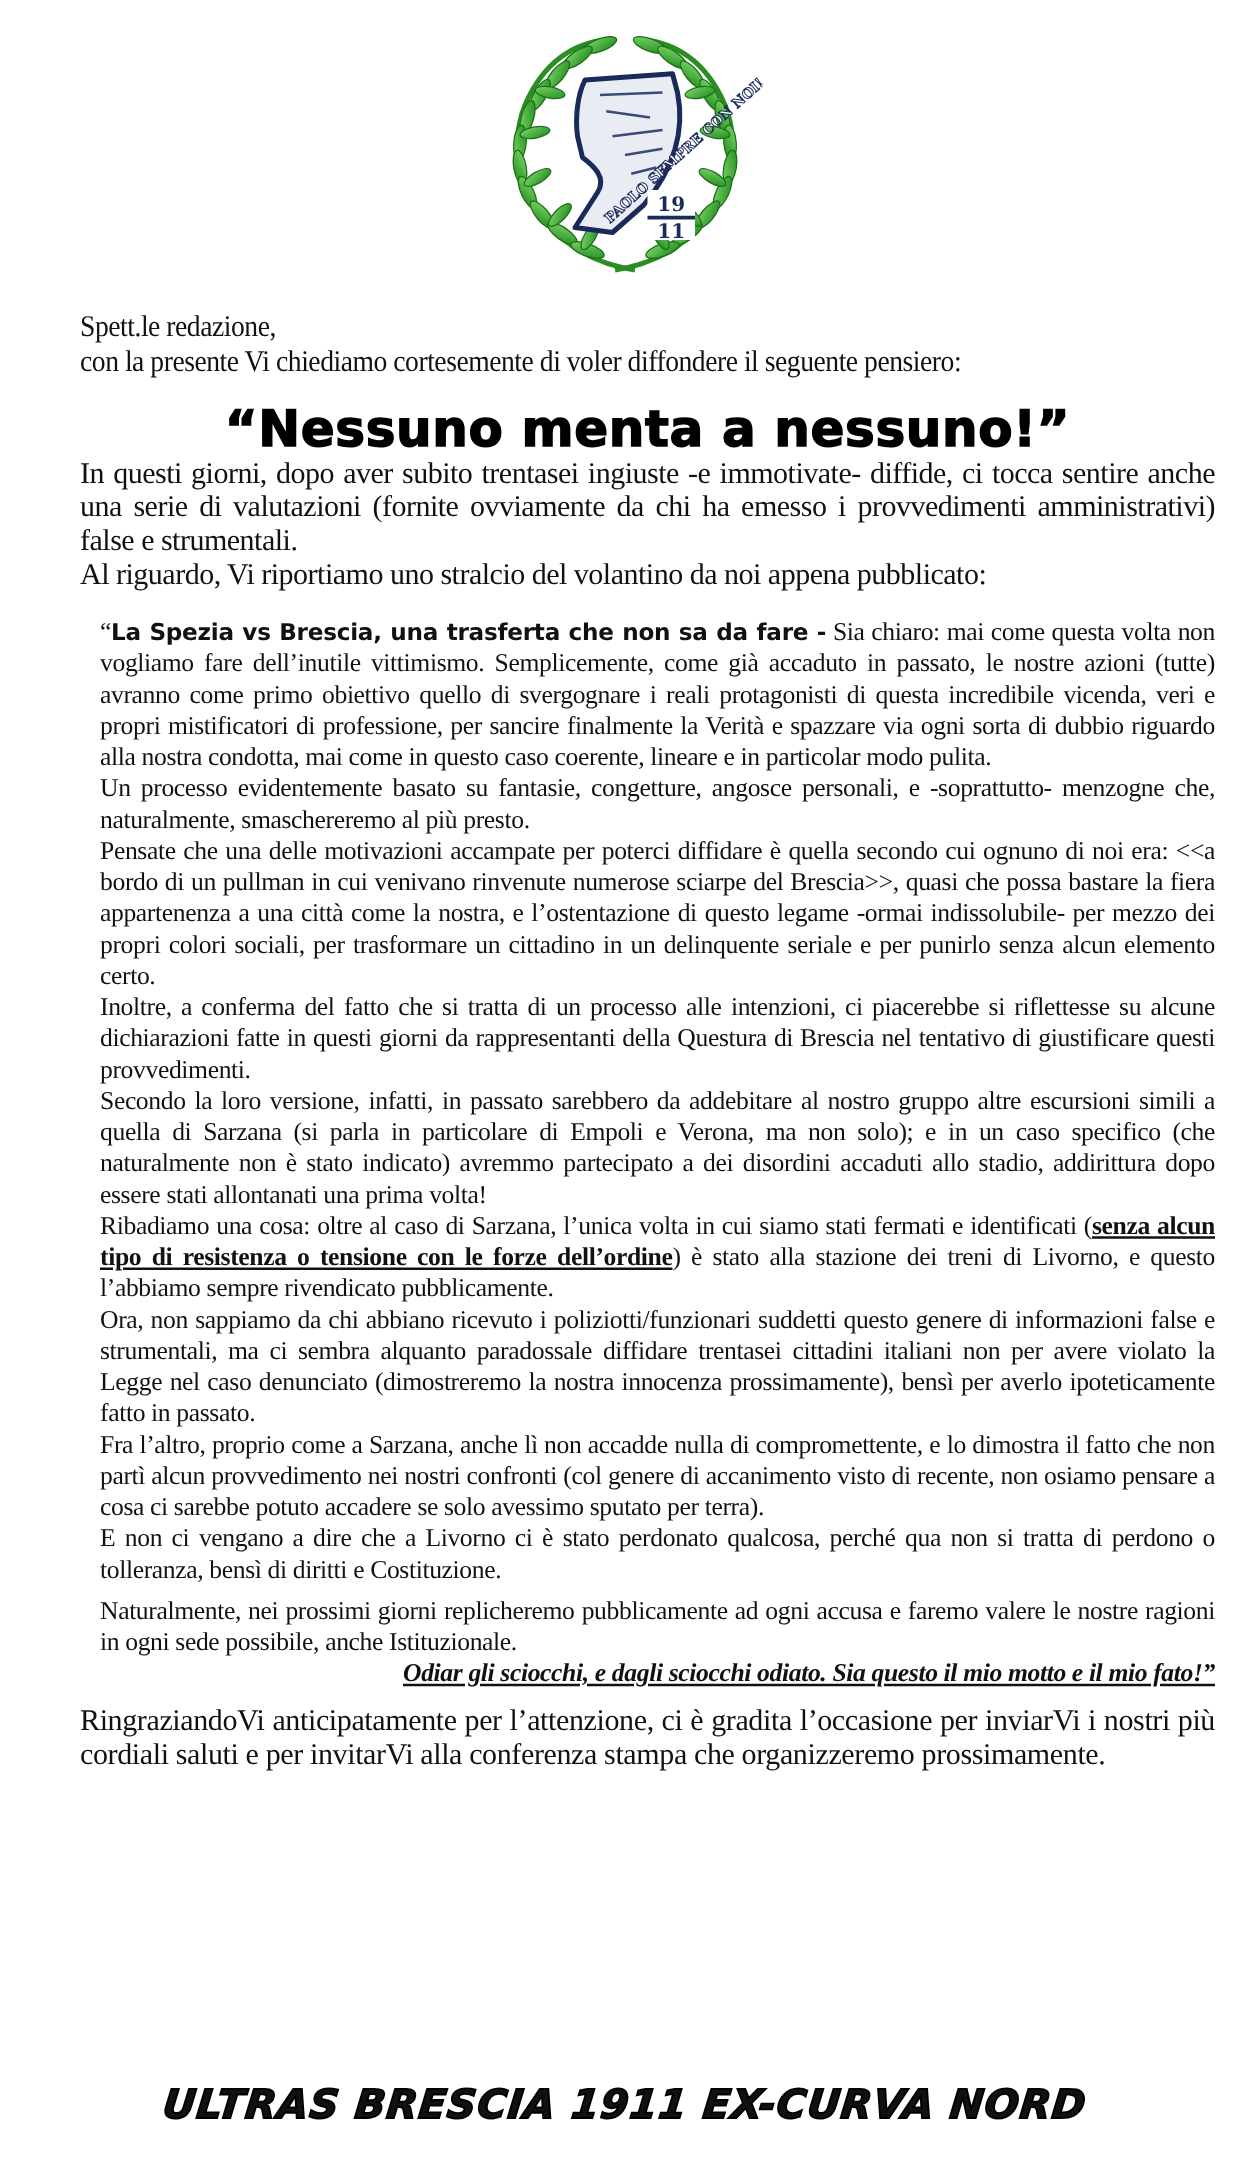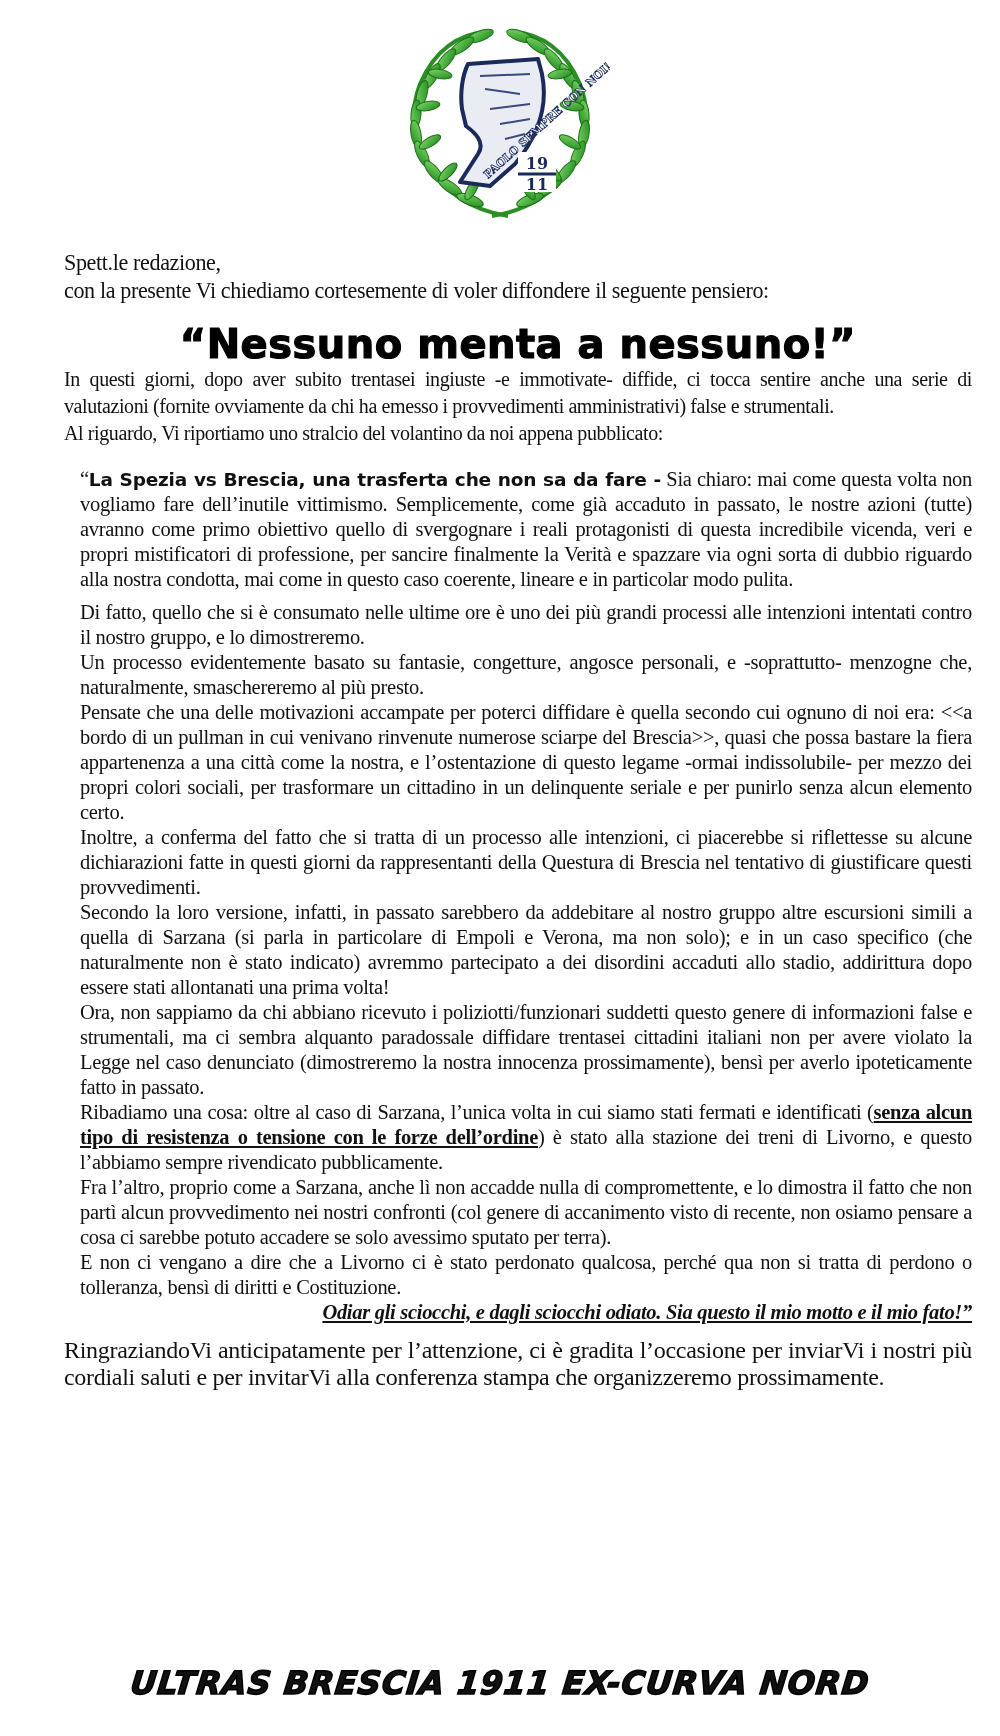--- a/index.html
+++ b/index.html
@@ -37,21 +37,21 @@
     text-align: center;
     font-family: "DejaVu Sans", sans-serif;
     font-weight: 900;
     font-size: 40px;
     line-height: 44px;
     letter-spacing: 0.5px;
     -webkit-text-stroke: 1.2px #000;
     color: #000;
   }
   .intro {
-    font-size: 20px;
+    font-size: 24px;
     line-height: 27px;
     text-align: justify;
     letter-spacing: -0.4px;
   }
   .intro p { margin: 0; }
   .quote {
     margin-top: 20px;
     font-size: 20.5px;
     line-height: 25px;
     text-align: justify;
@@ -184,29 +184,29 @@
 
   <div class="headline">“Nessuno menta a nessuno!”</div>
 
   <div class="intro">
     <p>In questi giorni, dopo aver subito trentasei ingiuste -e immotivate- diffide, ci tocca sentire anche una serie di valutazioni (fornite ovviamente da chi ha emesso i provvedimenti amministrativi) false e strumentali.</p>
     <p>Al riguardo, Vi riportiamo uno stralcio del volantino da noi appena pubblicato:</p>
   </div>
 
   <div class="quote">
     <p><span>“</span><span class="lead">La Spezia vs Brescia, una trasferta che non sa da fare -</span><span> Sia chiaro: mai come questa volta non vogliamo fare dell’inutile vittimismo. Semplicemente, come già accaduto in passato, le nostre azioni (tutte) avranno come primo obiettivo quello di svergognare i reali protagonisti di questa incredibile vicenda, veri e propri mistificatori di professione, per sancire finalmente la Verità e spazzare via ogni sorta di dubbio riguardo alla nostra condotta, mai come in questo caso coerente, lineare e in particolar modo pulita.</span></p>
-    <p class="gap">Di fatto, quello che si è consumato nelle ultime ore è uno dei più grandi processi alle intenzioni intentati contro il nostro gruppo, e lo dimostreremo.</p>
     <p>Un processo evidentemente basato su fantasie, congetture, angosce personali, e -soprattutto- menzogne che, naturalmente, smaschereremo al più presto.</p>
     <p>Pensate che una delle motivazioni accampate per poterci diffidare è quella secondo cui ognuno di noi era: &lt;&lt;a bordo di un pullman in cui venivano rinvenute numerose sciarpe del Brescia&gt;&gt;, quasi che possa bastare la fiera appartenenza a una città come la nostra, e l’ostentazione di questo legame -ormai indissolubile- per mezzo dei propri colori sociali, per trasformare un cittadino in un delinquente seriale e per punirlo senza alcun elemento certo.</p>
     <p>Inoltre, a conferma del fatto che si tratta di un processo alle intenzioni, ci piacerebbe si riflettesse su alcune dichiarazioni fatte in questi giorni da rappresentanti della Questura di Brescia nel tentativo di giustificare questi provvedimenti.</p>
     <p>Secondo la loro versione, infatti, in passato sarebbero da addebitare al nostro gruppo altre escursioni simili a quella di Sarzana (si parla in particolare di Empoli e Verona, ma non solo); e in un caso specifico (che naturalmente non è stato indicato) avremmo partecipato a dei disordini accaduti allo stadio, addirittura dopo essere stati allontanati una prima volta!</p>
+    <p><span>Ribadiamo una cosa: oltre al caso di Sarzana, l’unica volta in cui siamo stati fermati e identificati (</span><span class="emph">senza alcun tipo di resistenza o tensione con le forze dell’ordine</span><span>) è stato alla stazione dei treni di Livorno, e questo l’abbiamo sempre rivendicato pubblicamente.</span></p>
     <p>Ora, non sappiamo da chi abbiano ricevuto i poliziotti/funzionari suddetti questo genere di informazioni false e strumentali, ma ci sembra alquanto paradossale diffidare trentasei cittadini italiani non per avere violato la Legge nel caso denunciato (dimostreremo la nostra innocenza prossimamente), bensì per averlo ipoteticamente fatto in passato.</p>
-    <p><span>Ribadiamo una cosa: oltre al caso di Sarzana, l’unica volta in cui siamo stati fermati e identificati (</span><span class="emph">senza alcun tipo di resistenza o tensione con le forze dell’ordine</span><span>) è stato alla stazione dei treni di Livorno, e questo l’abbiamo sempre rivendicato pubblicamente.</span></p>
     <p>Fra l’altro, proprio come a Sarzana, anche lì non accadde nulla di compromettente, e lo dimostra il fatto che non partì alcun provvedimento nei nostri confronti (col genere di accanimento visto di recente, non osiamo pensare a cosa ci sarebbe potuto accadere se solo avessimo sputato per terra).</p>
     <p>E non ci vengano a dire che a Livorno ci è stato perdonato qualcosa, perché qua non si tratta di perdono o tolleranza, bensì di diritti e Costituzione.</p>
+    <p class="gap">Naturalmente, nei prossimi giorni replicheremo pubblicamente ad ogni accusa e faremo valere le nostre ragioni in ogni sede possibile, anche Istituzionale.</p>
     <div class="motto">Odiar gli sciocchi, e dagli sciocchi odiato. Sia questo il mio motto e il mio fato!”</div>
   </div>
 
   <div class="closing">RingraziandoVi anticipatamente per l’attenzione, ci è gradita l’occasione per inviarVi i nostri più cordiali saluti e per invitarVi alla conferenza stampa che organizzeremo prossimamente.</div>
 </div>
 
 <div class="signature">ULTRAS BRESCIA 1911 EX-CURVA NORD</div>
 <div class="dateline">Brescia25/10/2013</div>
 
 </body></html>

